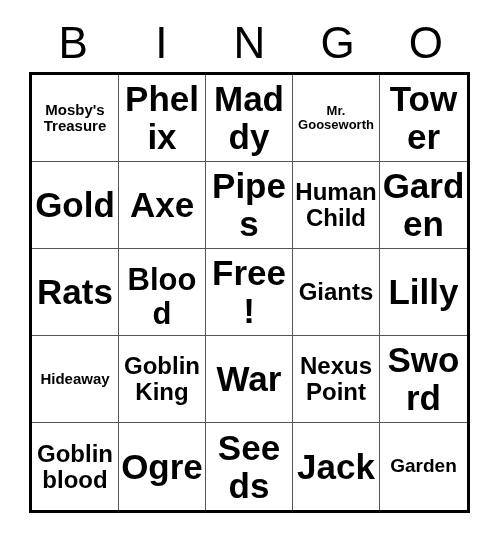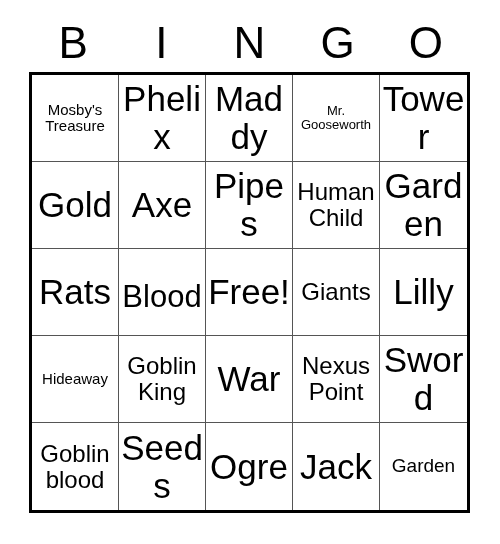--- a/index.html
+++ b/index.html
@@ -73,21 +73,21 @@
     background: #ffffff;
   }
   .cell.col-last { border-right: none; }
   .cell.row-last { border-bottom: none; }
 
   .cell-text {
     display: block;
     width: 100%;
     text-align: center;
     line-height: 1.08;
-    font-weight: 400;
+    font-weight: 700;
     color: #000000;
     word-break: break-word;
     hyphens: none;
   }
 
   
   .fs-xxl { font-size: 35px; }
   .fs-xl  { font-size: 31px; margin-top: 9px; }
   .fs-lg  { font-size: 35px; }
   .fs-md  { font-size: 24px; }
@@ -166,24 +166,24 @@
       <div class="cell">
         <span class="cell-text fs-md">Nexus Point</span>
       </div>
       <div class="cell col-last">
         <span class="cell-text fs-lg">Sword</span>
       </div>
       <div class="cell row-last">
         <span class="cell-text fs-md">Goblin blood</span>
       </div>
       <div class="cell row-last">
-        <span class="cell-text fs-lg">Seeds</span>
+        <span class="cell-text fs-xxl">Ogre</span>
       </div>
       <div class="cell row-last">
-        <span class="cell-text fs-xxl">Ogre</span>
+        <span class="cell-text fs-lg">Seeds</span>
       </div>
       <div class="cell row-last">
         <span class="cell-text fs-xxl">Jack</span>
       </div>
       <div class="cell col-last row-last">
         <span class="cell-text fs-sm">Garden</span>
       </div>
     </div>
 
 </div>

